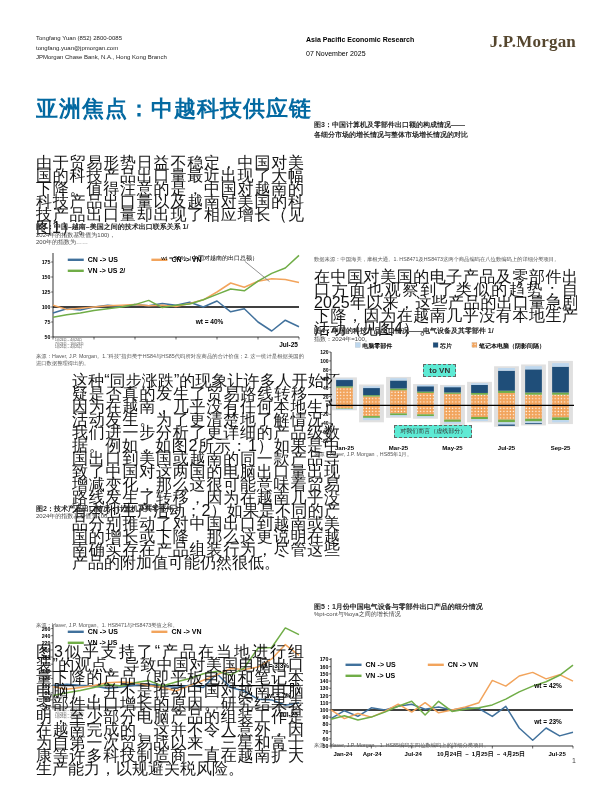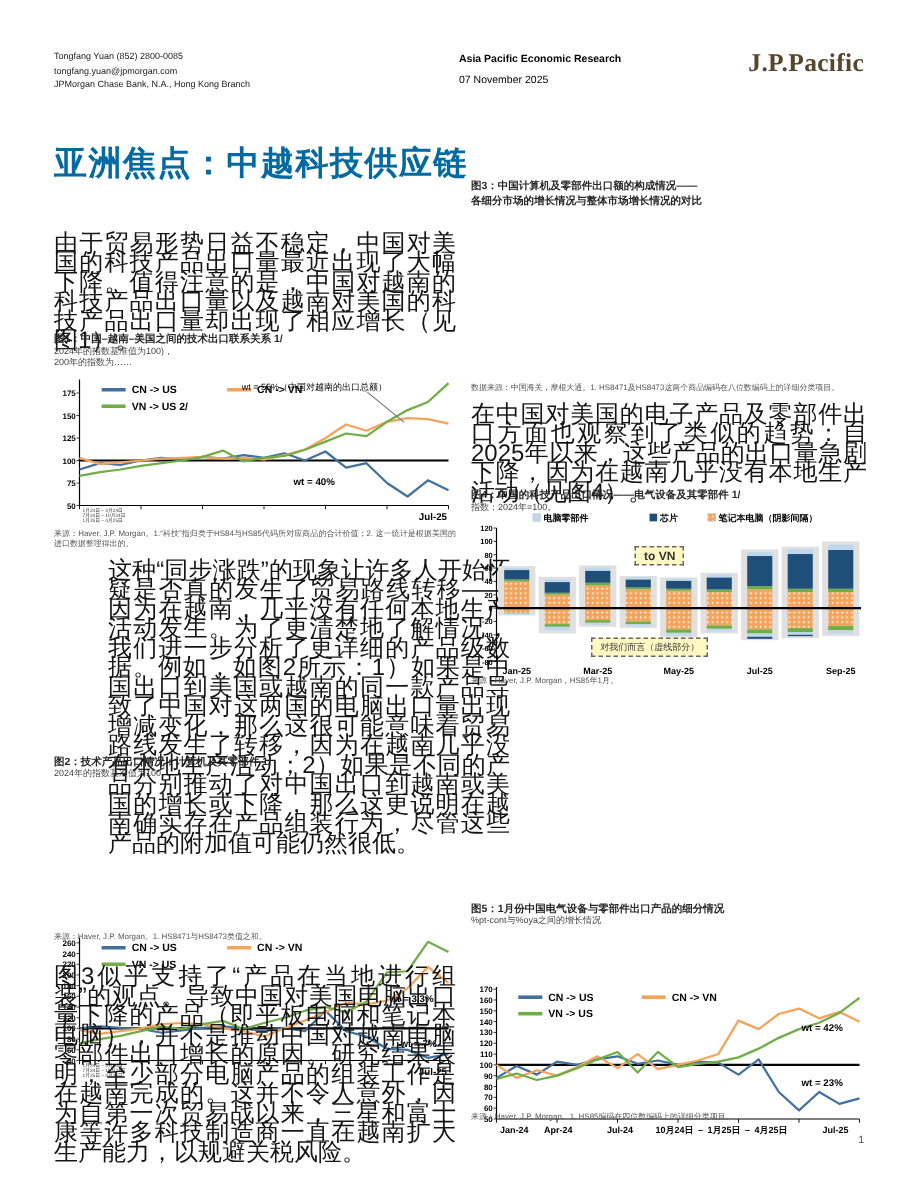--- a/index.html
+++ b/index.html
@@ -12,39 +12,39 @@
   .research .date{margin-top:7px;}
   .logo{right:36px;top:32px;font-family:"Liberation Serif",serif;font-size:17px;
         font-weight:bold;color:#55462e;letter-spacing:0.2px;}
   .title{left:36px;top:94px;font-size:22px;font-weight:bold;color:#0369a1;letter-spacing:1px;}
   .para{font-size:16px;line-height:13px;text-align:justify;color:#141414;}
   .fig-caption{font-size:7px;font-weight:bold;color:#262626;line-height:1.35;}
   .fig-sub{font-size:6px;color:#454545;line-height:1.25;}
   .fig-source{font-size:5.3px;color:#555;line-height:1.4;text-align:justify;}
   .chart{position:relative;}
   .chart svg{position:absolute;left:0;top:0;}
-  .chart-box{position:absolute;border:1px dashed #666;background:#fef9c3;padding:1px 5px;
+  .chart-box{position:absolute;border:1px dashed #666;background:#5eead4;padding:1px 5px;
              white-space:nowrap;color:#333;}
   .pagenum{right:36px;bottom:28px;font-size:7px;color:#444;}
 </style>
 </head>
 <body>
 
 <div class="page">
 
   <div class="abs author">
     <div>Tongfang Yuan (852) 2800-0085</div>
     <div>tongfang.yuan@jpmorgan.com</div>
     <div>JPMorgan Chase Bank, N.A., Hong Kong Branch</div>
   </div>
   <div class="abs research">
     <div class="unit">Asia Pacific Economic Research</div>
     <div class="date">07 November 2025</div>
   </div>
-  <div class="abs logo">J.P.Pacific</div>
+  <div class="abs logo">J.P.Morgan</div>
 
   <div class="abs title">亚洲焦点：中越科技供应链</div>
   <div class="abs para" style="left:36px;top:156px;width:268px;">由于贸易形势日益不稳定，中国对美国的科技产品出口量最近出现了大幅下降。值得注意的是，中国对越南的科技产品出口量以及越南对美国的科技产品出口量却出现了相应增长（见图1）。</div>
 
   <div class="abs fig-caption" style="left:36px;top:222px;width:268px;">图1：中国–越南–美国之间的技术出口联系关系 1/</div>
   <div class="abs fig-sub" style="left:36px;top:232px;width:268px;">2024年的指数基准值为100)，</div>
   <div class="abs fig-sub" style="left:36px;top:239px;width:268px;">200年的指数为……</div>
   <div class="abs chart" style="left:36px;top:249px;width:268px;height:100px;">
       <svg width="268" height="100">
         <text x="14.5" y="90" font-size="5.3" font-weight="bold" text-anchor="end" fill="#000">50</text>

